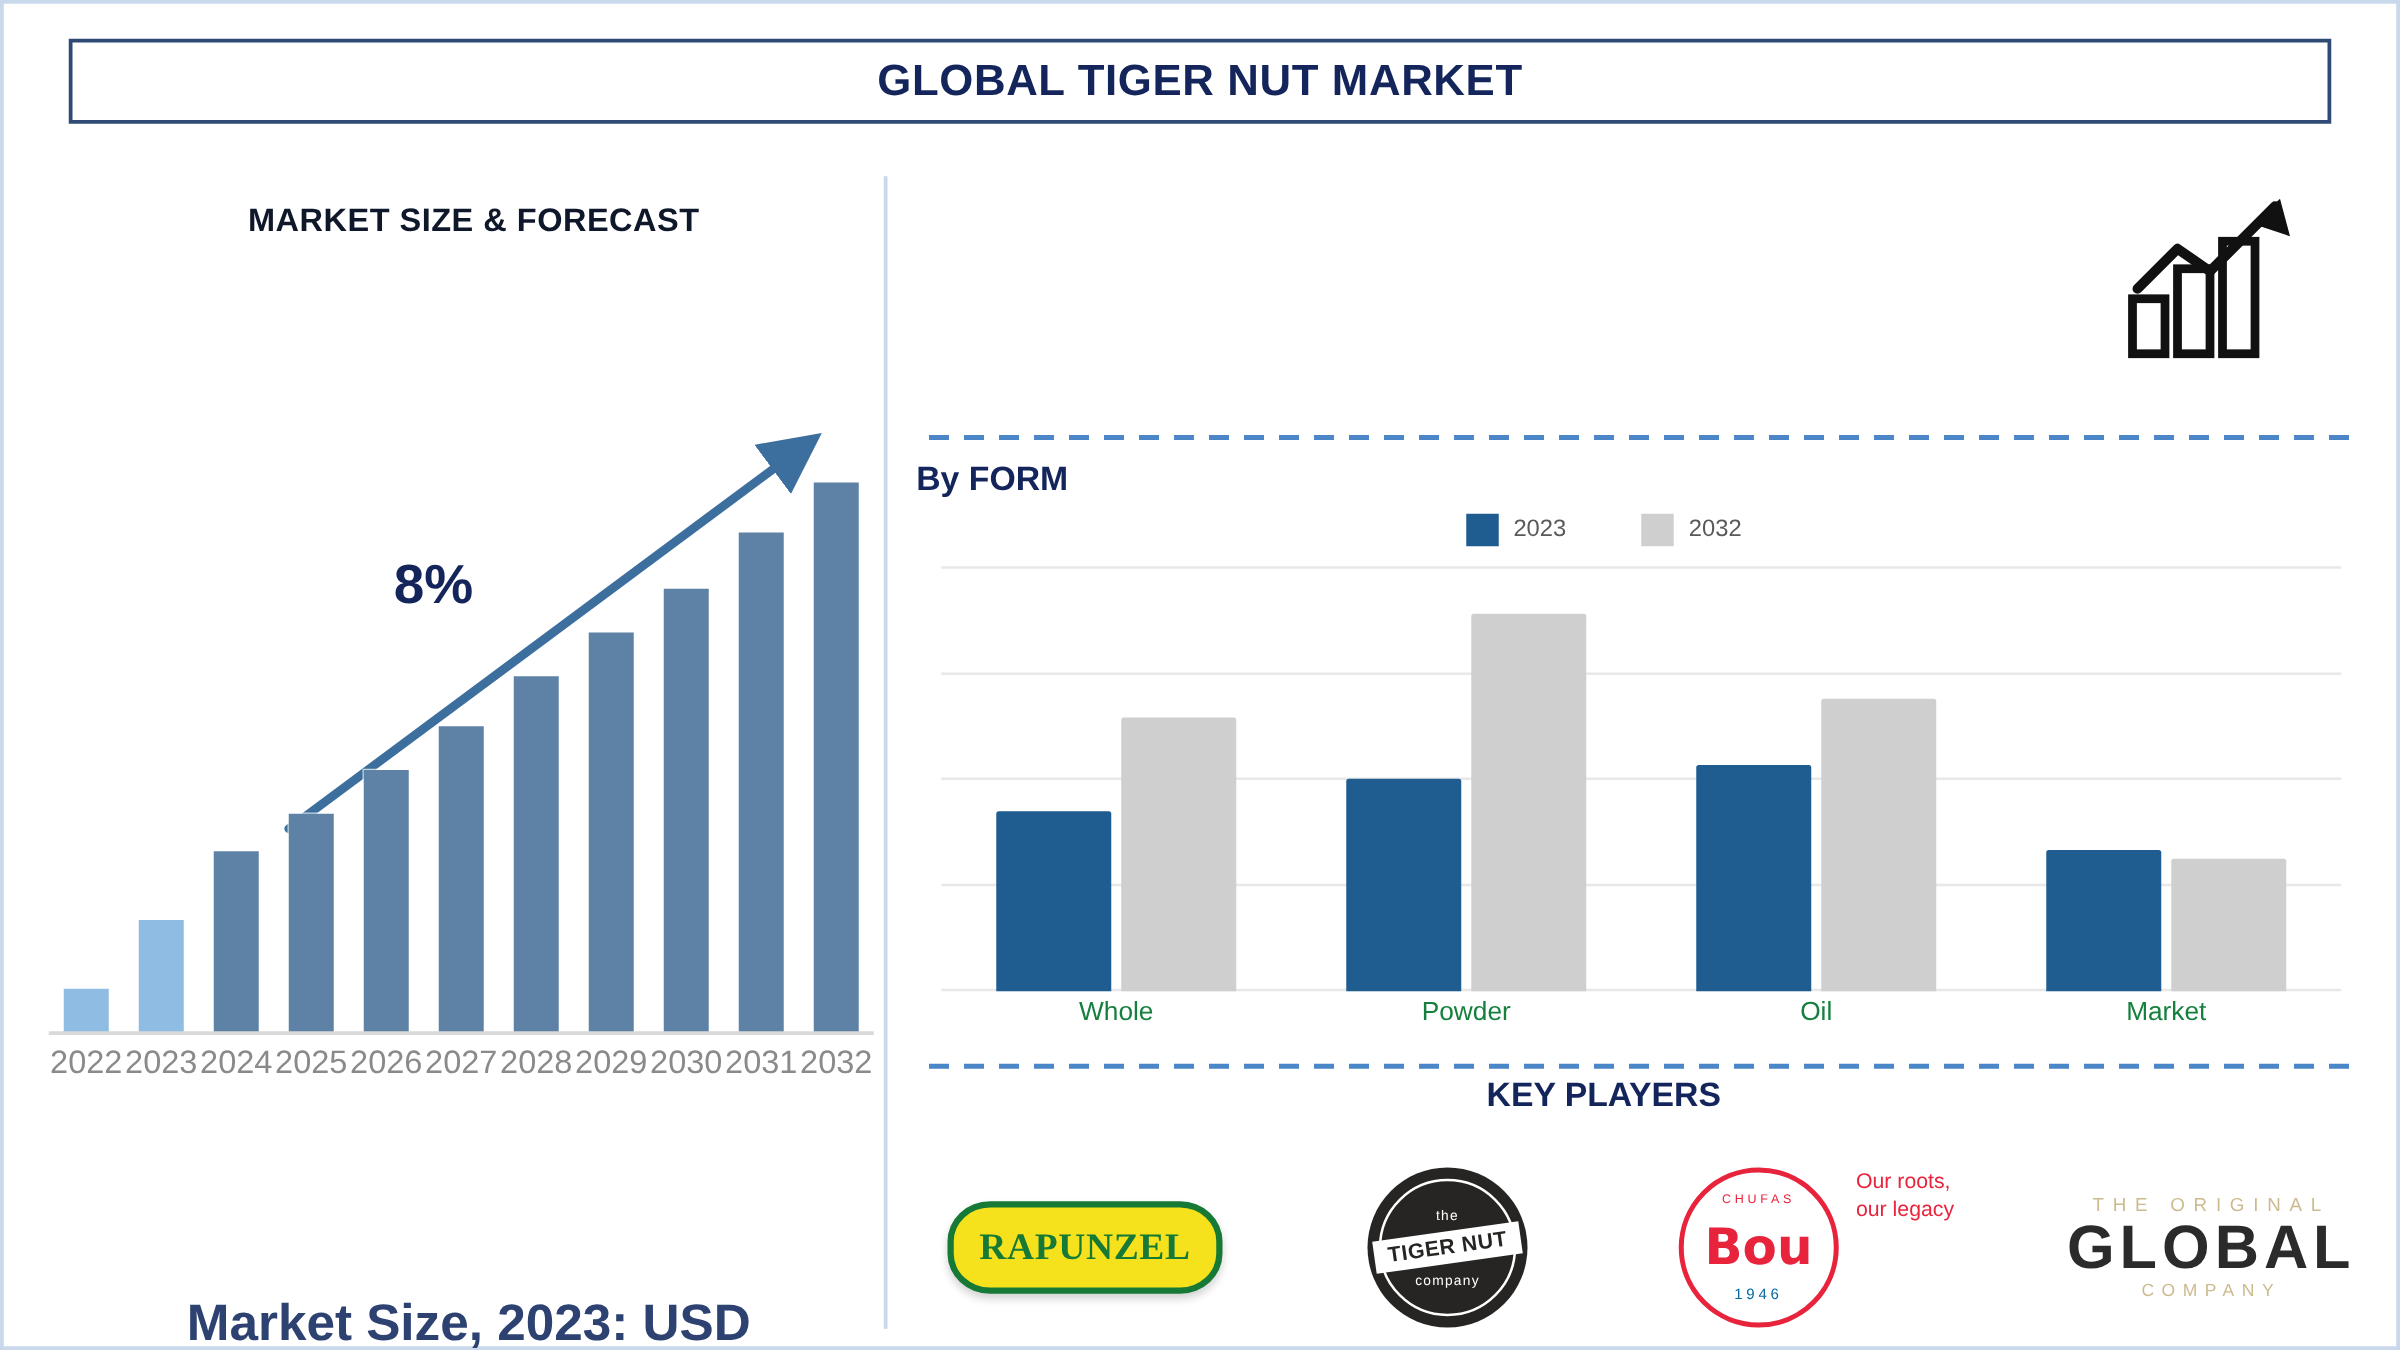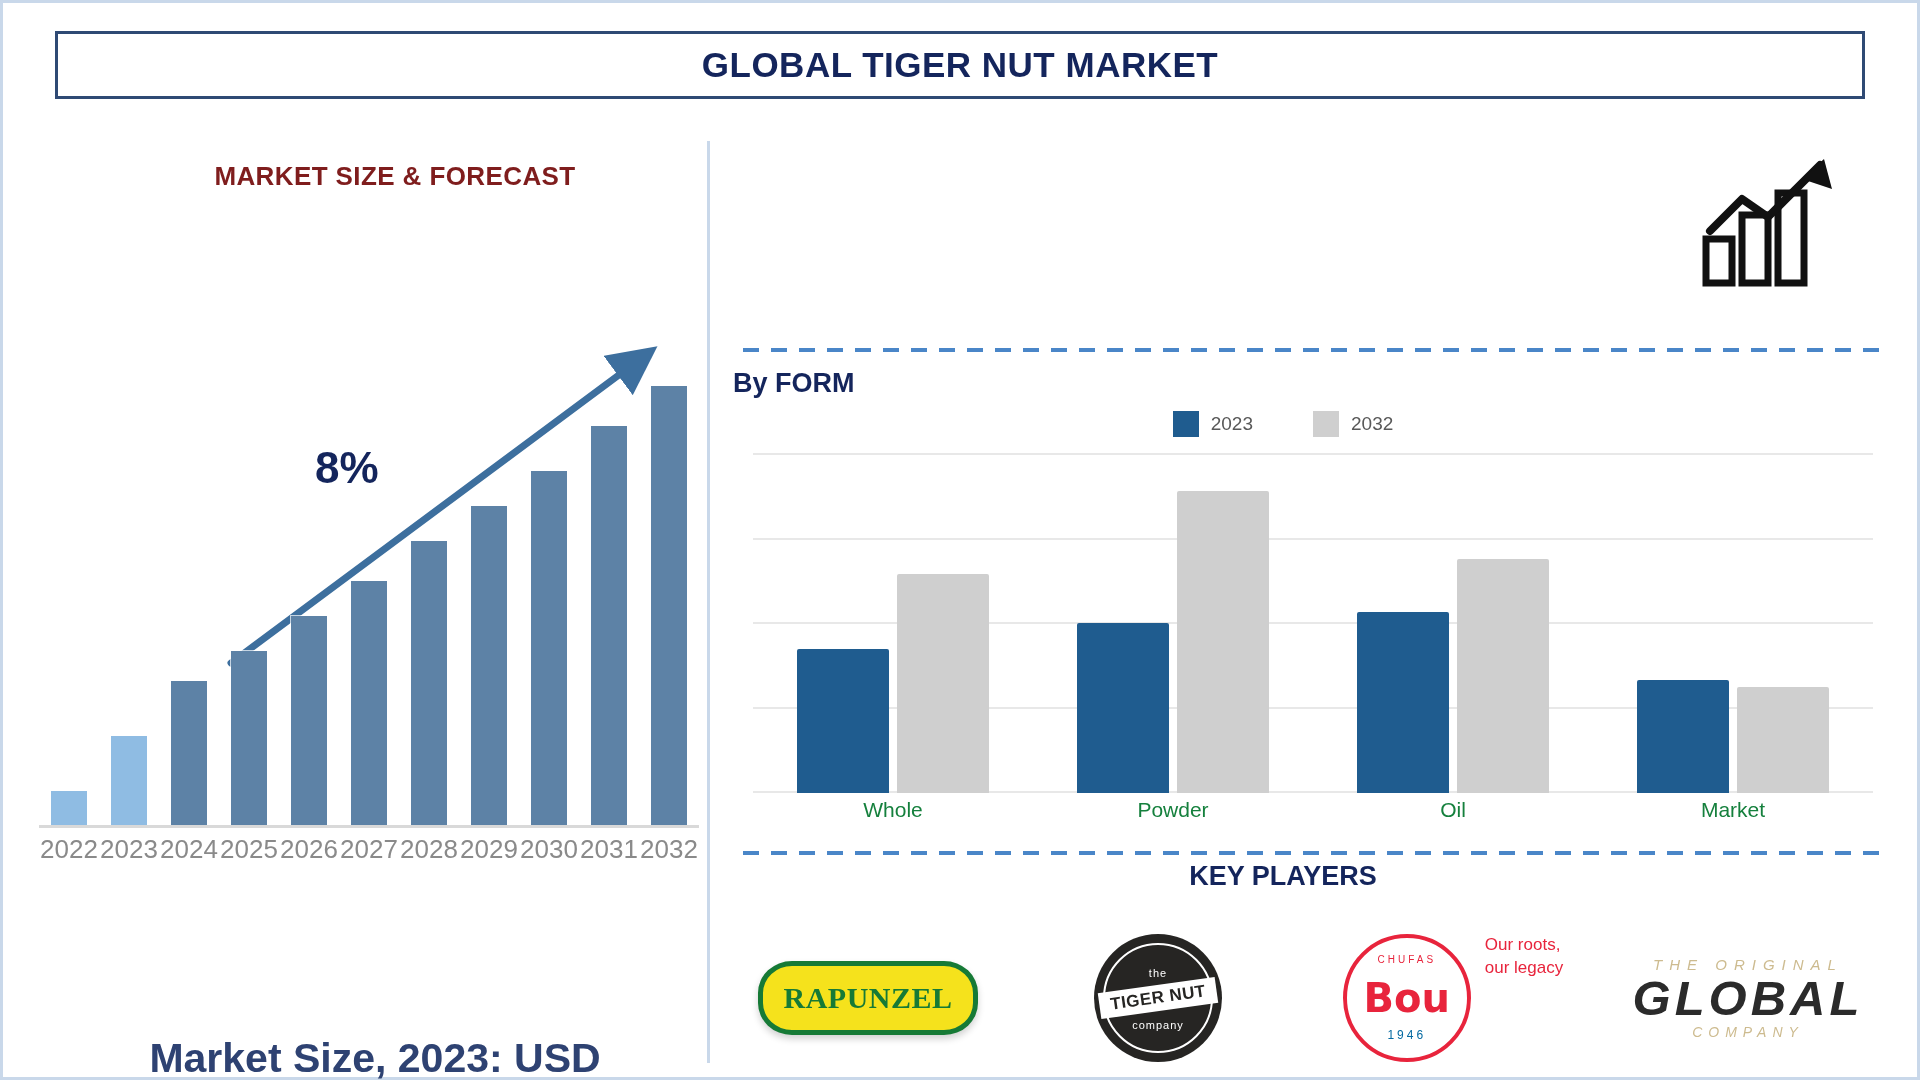--- a/index.html
+++ b/index.html
@@ -34,26 +34,26 @@
     white-space:nowrap;
   }
   
   .left-panel{
     position:absolute;
     left:22px; top:140px;
     width:680px; height:920px;
   }
   .ms-heading{
     position:absolute;
-    left:120px; top:18px;
+    left:104px; top:18px;
     width:500px;
     text-align:center;
     font-size:26px;
     font-weight:bold;
-    color:#7f1d1d;
+    color:#0f172a;
     letter-spacing:0.4px;
     white-space:nowrap;
   }
   .left-chart{
     position:absolute;
     left:0px; top:100px;
     width:680px; height:610px;
   }
   .cagr-label{
     position:absolute;
@@ -409,21 +409,21 @@
             <div class="bou-name">Bou</div>
             <div class="bou-year">1946</div>
           </div>
           <div class="bou-tag">
             <div>Our roots,</div>
             <div>our legacy</div>
           </div>
         </div>
       </div>
 
-      <div class="logo-cell" style="left:865px;width:300px;font-style:italic;">
+      <div class="logo-cell" style="left:886px;width:300px;">
         <div class="chufa">
           <div class="chufa-the">THE ORIGINAL</div>
           <div class="chufa-main">GLOBAL</div>
           <div class="chufa-co">COMPANY</div>
         </div>
       </div>
 
     </div>
   </div>
 </div>

